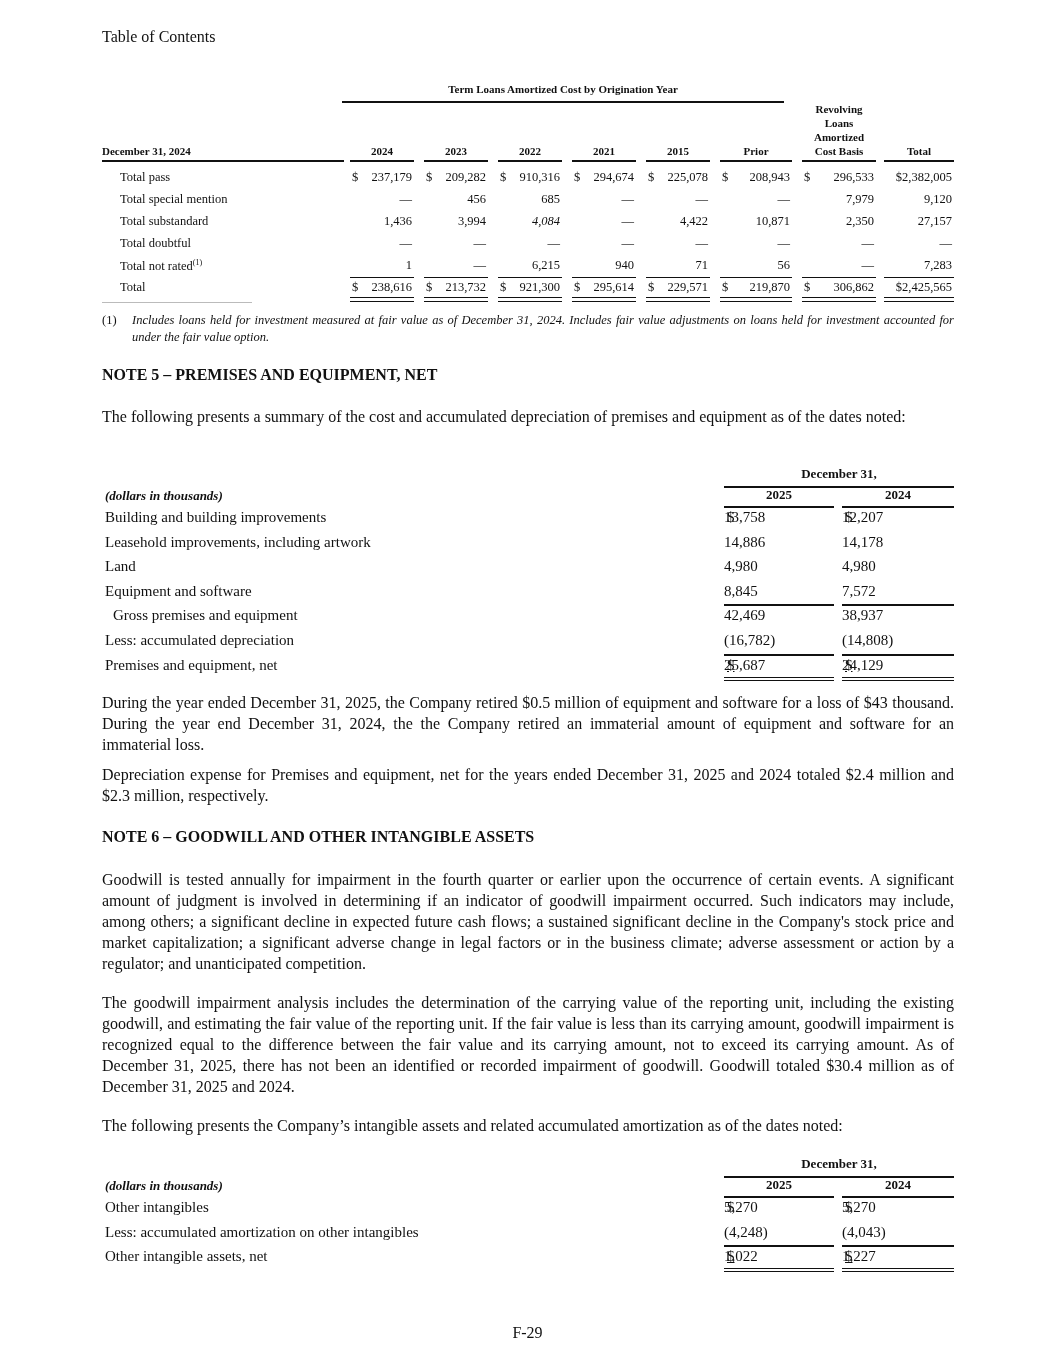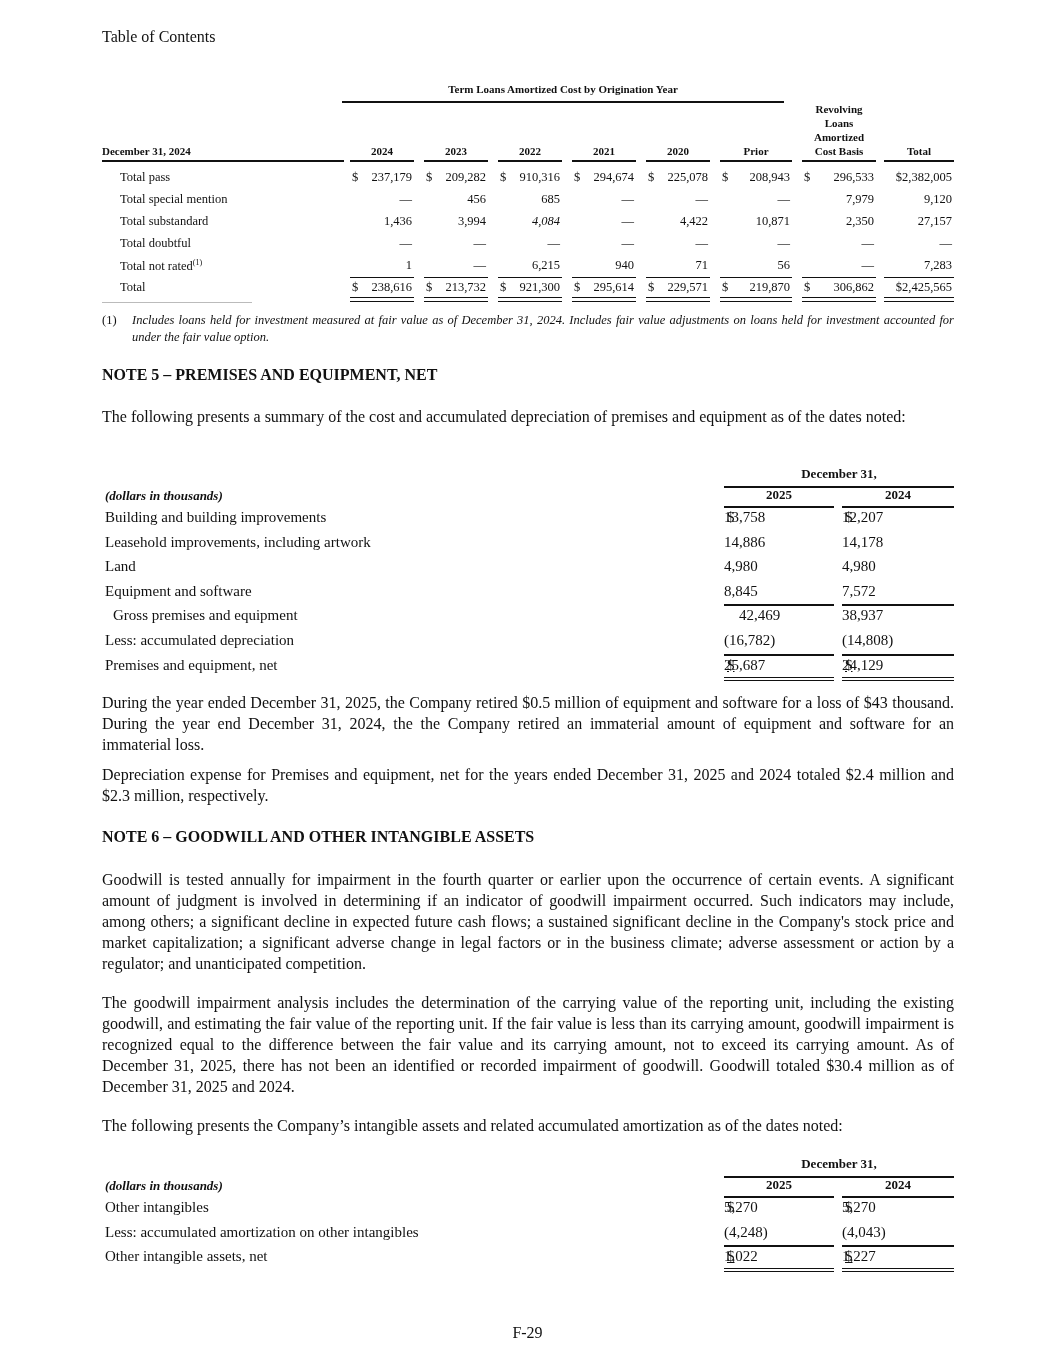--- a/index.html
+++ b/index.html
@@ -50,21 +50,21 @@
 <div class="abs toc">Table of Contents</div>
 
 <div class="lt">
   <div class="grp-hdr">Term Loans Amortized Cost by Origination Year</div>
   <div class="hdr-row">
     <div class="hcell" style="left:0;width:242px;text-align:left;">December 31, 2024</div>
     <div class="hcell" style="left:248px;width:64px;">2024</div>
     <div class="hcell" style="left:322px;width:64px;">2023</div>
     <div class="hcell" style="left:396px;width:64px;">2022</div>
     <div class="hcell" style="left:470px;width:64px;">2021</div>
-    <div class="hcell" style="left:544px;width:64px;">2020</div>
+    <div class="hcell" style="left:544px;width:64px;">2015</div>
     <div class="hcell" style="left:618px;width:72px;">Prior</div>
     <div class="hcell" style="left:700px;width:74px;">
       <div>Revolving</div>
       <div>Loans</div>
       <div>Amortized</div>
       <div>Cost Basis</div>
     </div>
     <div class="hcell" style="left:782px;width:70px;">Total</div>
   </div>
 
@@ -186,21 +186,21 @@
         <div class="v" style="left: 622px; width: 108px;">4,980</div>
         <div class="v" style="left: 740px; width: 110px;">4,980</div>
       </div>
       <div class="r" style="top: 115.8px;">
         <div class="rl">Equipment and software</div>
         <div class="v" style="left: 622px; width: 108px;">8,845</div>
         <div class="v" style="left: 740px; width: 110px;">7,572</div>
       </div>
       <div class="r" style="top: 140.4px;">
         <div class="rl" style="left: 11px;">Gross premises and equipment</div>
-        <div class="v" style="left: 637px; width: 108px;">42,469</div>
+        <div class="v" style="left: 622px; width: 108px;">42,469</div>
         <div class="ln" style="left: 622px; width: 110px;"></div>
         <div class="v" style="left: 740px; width: 110px;">38,937</div>
         <div class="ln" style="left: 740px; width: 112px;"></div>
       </div>
       <div class="r" style="top: 165px;">
         <div class="rl">Less: accumulated depreciation</div>
         <div class="v" style="left: 622px; width: 108px;">(16,782)</div>
         <div class="v" style="left: 740px; width: 110px;">(14,808)</div>
       </div>
       <div class="r" style="top: 189.6px;">

